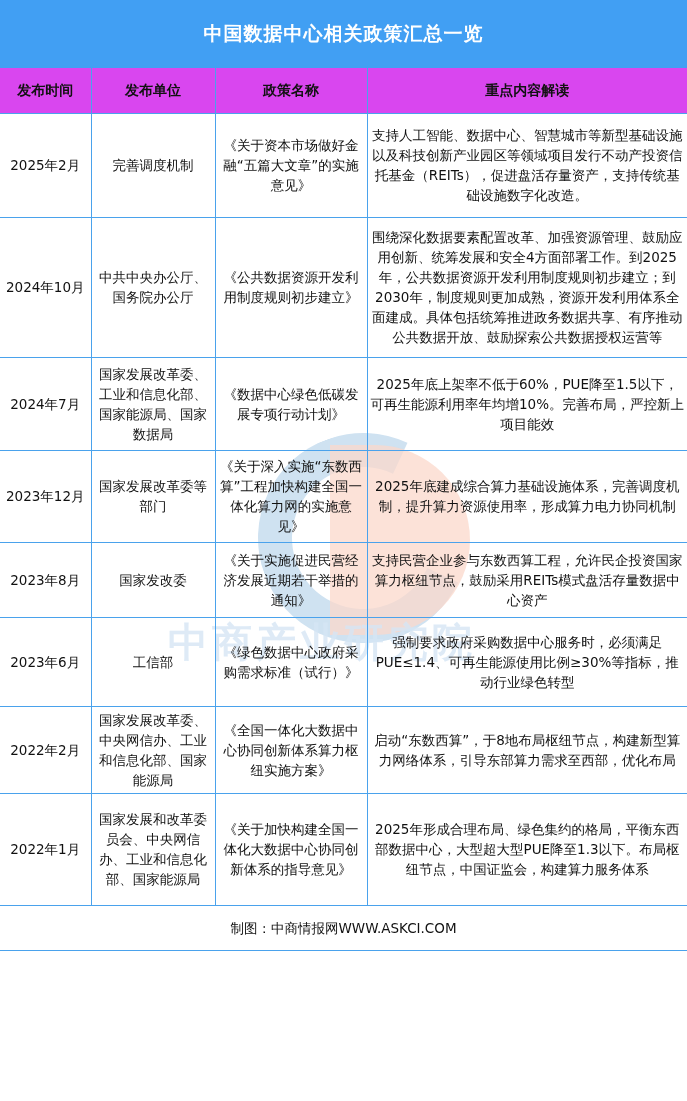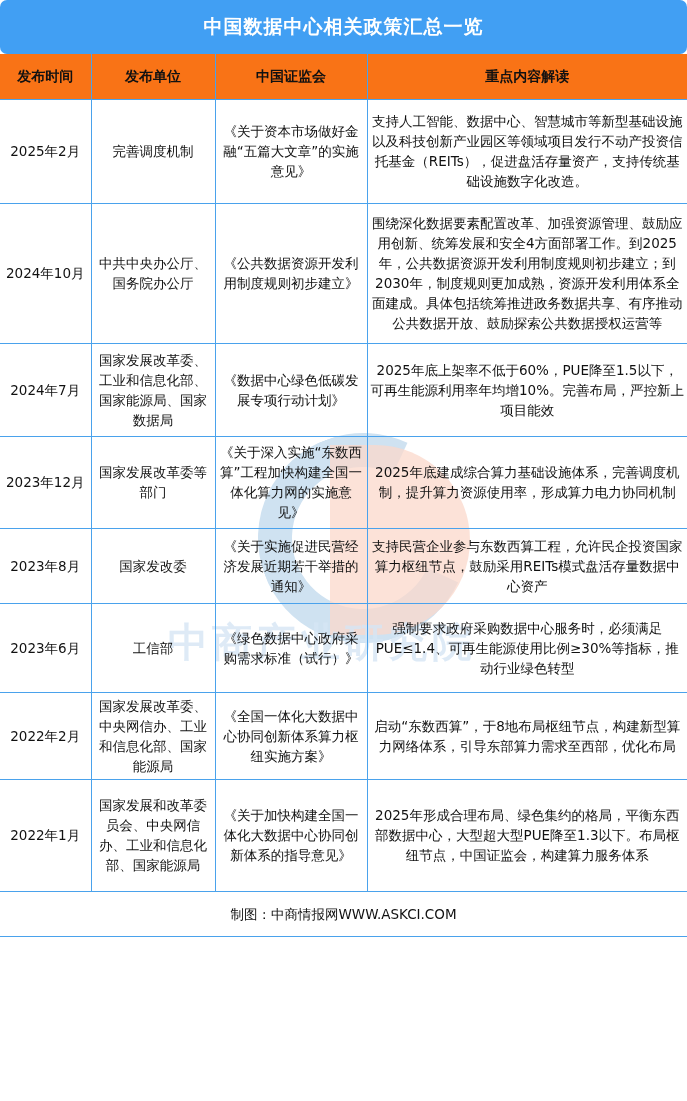--- a/index.html
+++ b/index.html
@@ -1,40 +1,40 @@
 <!DOCTYPE html>
 <html><head>
 <meta charset="utf-8">
 <style>
   * { box-sizing: border-box; margin: 0; padding: 0; }
   html, body { width: 687px; height: 1101px; background: #ffffff; overflow: hidden; }
   body { font-family: "DejaVu Sans", "Liberation Sans", sans-serif; color: #111; position: relative; }
   .title-bar {
-    height: 54px; background: #419ff3; color: #ffffff;
+    height: 68px; background: #419ff3; color: #ffffff;
     display: flex; align-items: center; justify-content: center;
     font-family: "DejaVu Serif", "Liberation Serif", serif;
-    font-size: 19px; font-weight: bold; letter-spacing: 1px; border-radius: 7px;
+    font-size: 19px; font-weight: bold; letter-spacing: 1px;
   }
   table.policy-table {
     width: 687px; border-collapse: collapse; table-layout: fixed;
     position: relative; z-index: 1;
   }
   table.policy-table col.c1 { width: 91px; }
   table.policy-table col.c2 { width: 124px; }
   table.policy-table col.c3 { width: 152px; }
   table.policy-table col.c4 { width: 320px; }
   table.policy-table th, table.policy-table td {
     border: 1px solid #4aa2ec; text-align: center; vertical-align: middle;
     font-size: 13.5px; line-height: 20px; padding: 2px 3px;
   }
   table.policy-table tr:first-child th { border-top: none; }
   table.policy-table th:first-child, table.policy-table td:first-child { border-left: none; }
   table.policy-table th:last-child, table.policy-table td:last-child { border-right: none; }
   table.policy-table th {
-    background: #f97316; height: 45px; font-weight: bold; font-size: 14px;
+    background: #d946ef; height: 45px; font-weight: bold; font-size: 14px;
     font-family: "DejaVu Sans", sans-serif;
   }
   td.date { font-size: 13.5px; }
   td.content { padding: 4px 4px; }
   td.footer {
     text-align: right; height: 45px; padding-right: 6px; font-size: 13.5px;
     border-bottom: 1px solid #4aa2ec;
   }
   .watermark {
     position: absolute; left: 0; top: 0; width: 687px; height: 1101px;
@@ -71,21 +71,21 @@
     <colgroup>
         <col class="c1">
         <col class="c2">
         <col class="c3">
         <col class="c4">
       </colgroup>
     <thead>
       <tr>
         <th>发布时间</th>
         <th>发布单位</th>
-        <th>中国证监会</th>
+        <th>政策名称</th>
         <th>重点内容解读</th>
       </tr>
     </thead>
     <tbody>
       <tr style="height:104px">
         <td class="date">2025年2月</td>
         <td>完善调度机制</td>
         <td>《关于资本市场做好金融“五篇大文章”的实施意见》</td>
         <td class="content">支持人工智能、数据中心、智慧城市等新型基础设施以及科技创新产业园区等领域项目发行不动产投资信托基金（REITs），促进盘活存量资产，支持传统基础设施数字化改造。</td>
       </tr>

